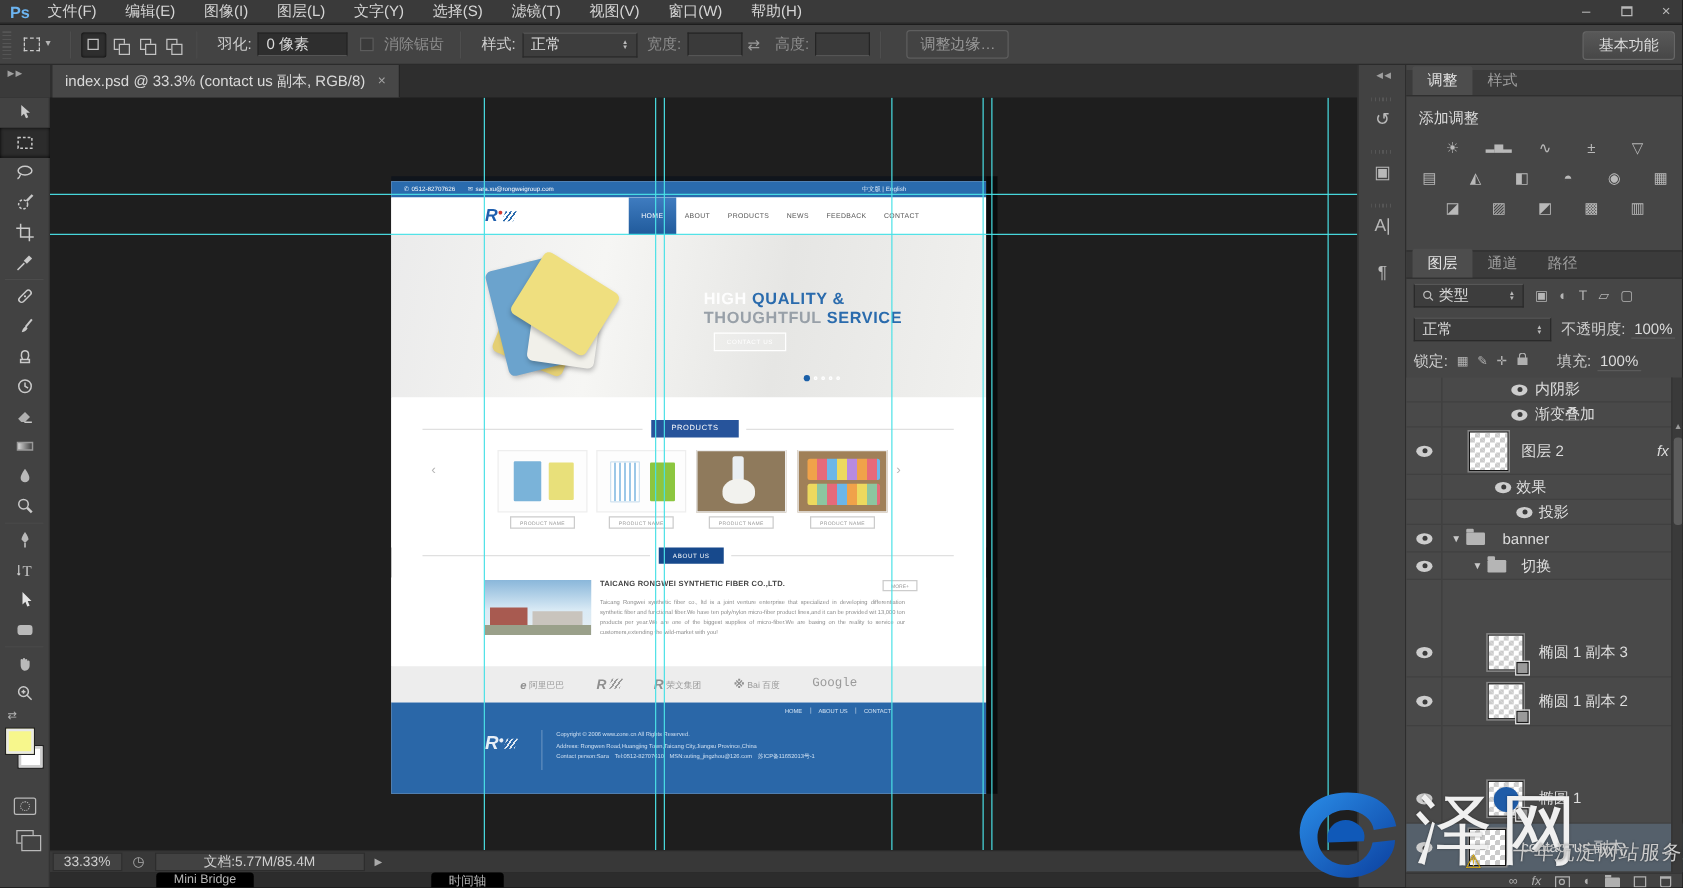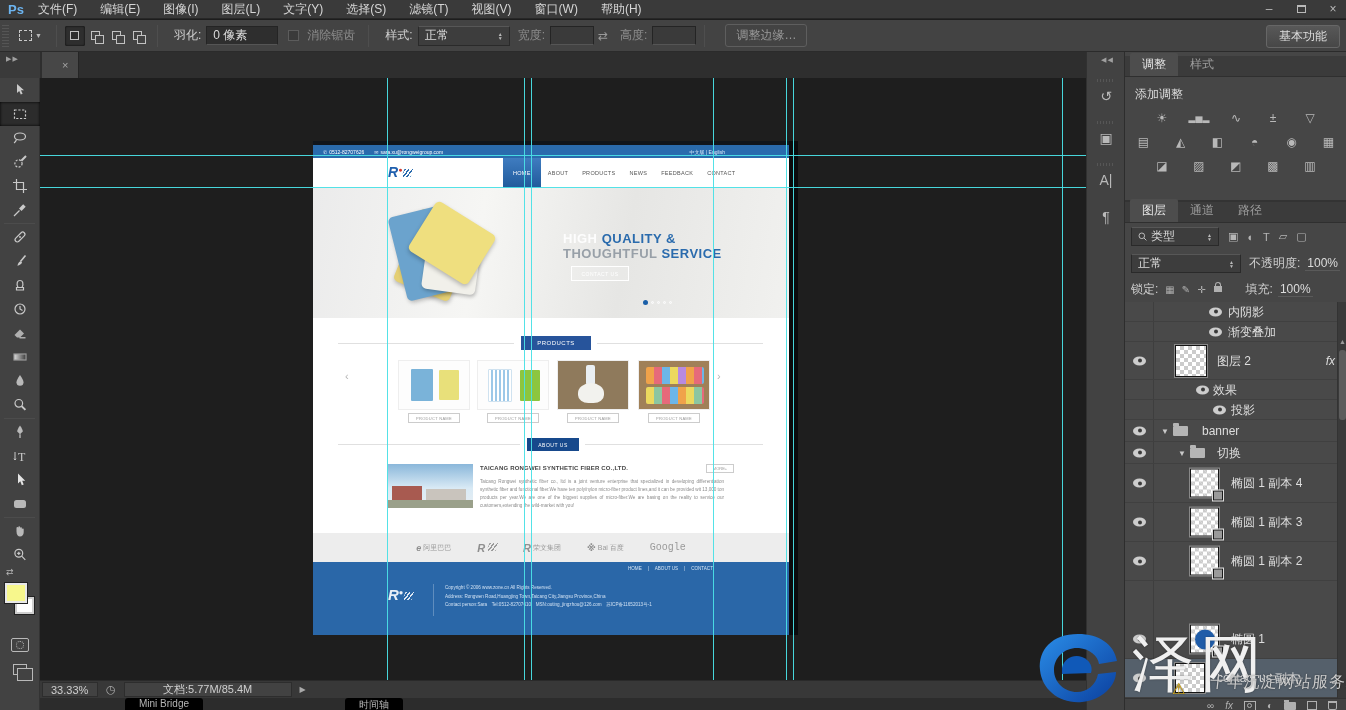--- a/index.html
+++ b/index.html
@@ -248,20 +248,21 @@
     <span class="opt-label dim">高度:</span>
     <span class="well" style="width:44px;background:#3a3a3a;"></span>
     <span class="opt-sep"></span>
     <span id="refine-edge">调整边缘…</span>
     <span id="workspace-btn">基本功能</span>
   </div>
 
   <div id="tools-collapse">▶▶</div>
   <div id="tabbar">
     <div id="doc-tab">
+      <span class="t">index.psd @ 33.3% (contact us 副本, RGB/8)</span>
       <span class="x">×</span>
     </div>
   </div>
 
   <div id="toolbar">
     <div class="tool">
         <svg width="16" height="16">
           <path d="M5 2v9l2.2-2 1.6 3.6 1.8-.8L9 8.2h3z" fill="#cacaca" stroke="none"></path>
         </svg>
       </div>
@@ -664,27 +665,20 @@
           <span class="tri" style="left:36px">▼</span>
           <span class="folder" style="left:48px"></span>
           <span class="lbl" style="left:77px">banner</span>
         </div>
         <div class="lrow" style="top:140px;height:22px;">
           <span class="eye" style="left:8px"></span>
           <span class="tri" style="left:53px">▼</span>
           <span class="folder" style="left:65px"></span>
           <span class="lbl" style="left:92px">切换</span>
         </div>
-        <div class="lrow" style="top:162px;height:39px;">
-          <span class="eye" style="left:8px"></span>
-          <span class="thumb" style="left:65px;width:29px;height:29px;">
-              <span class="vbadge"></span>
-            </span>
-          <span class="lbl" style="left:106px">椭圆 1 副本 4</span>
-        </div>
         <div class="lrow" style="top:201px;height:39px;">
           <span class="eye" style="left:8px"></span>
           <span class="thumb" style="left:65px;width:29px;height:29px;">
               <span class="vbadge"></span>
             </span>
           <span class="lbl" style="left:106px">椭圆 1 副本 3</span>
         </div>
         <div class="lrow" style="top:240px;height:39px;">
           <span class="eye" style="left:8px"></span>
           <span class="thumb" style="left:65px;width:29px;height:29px;">

